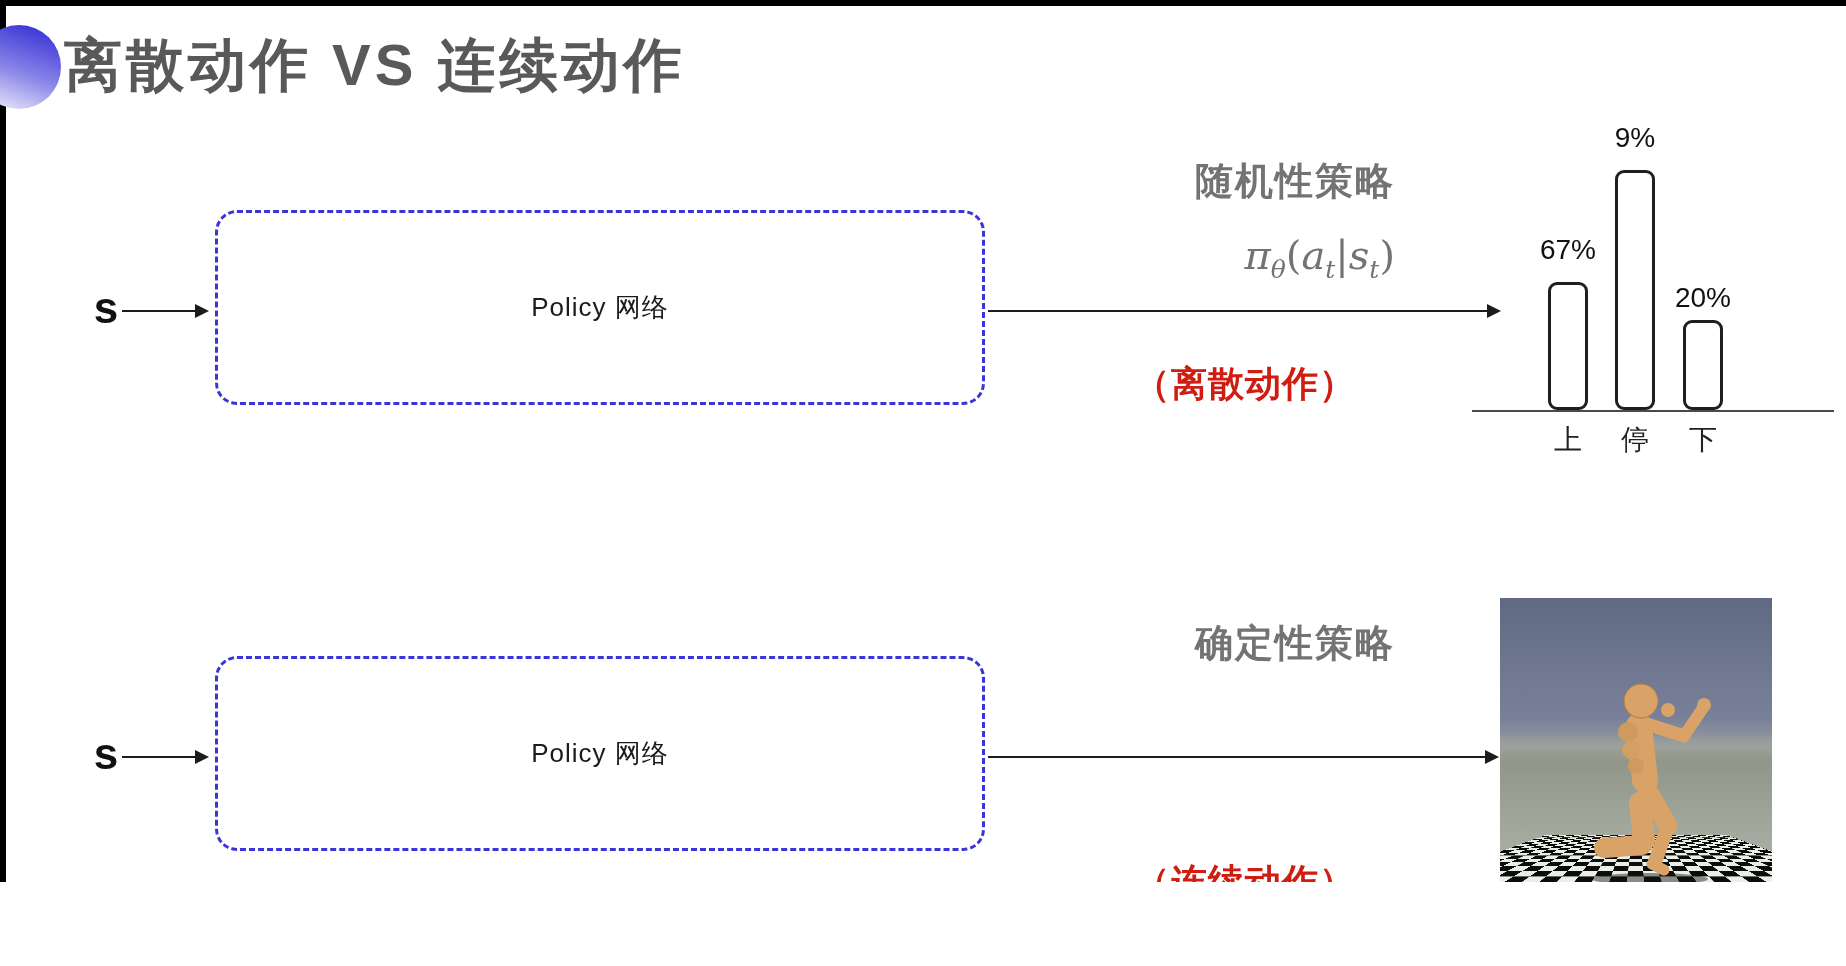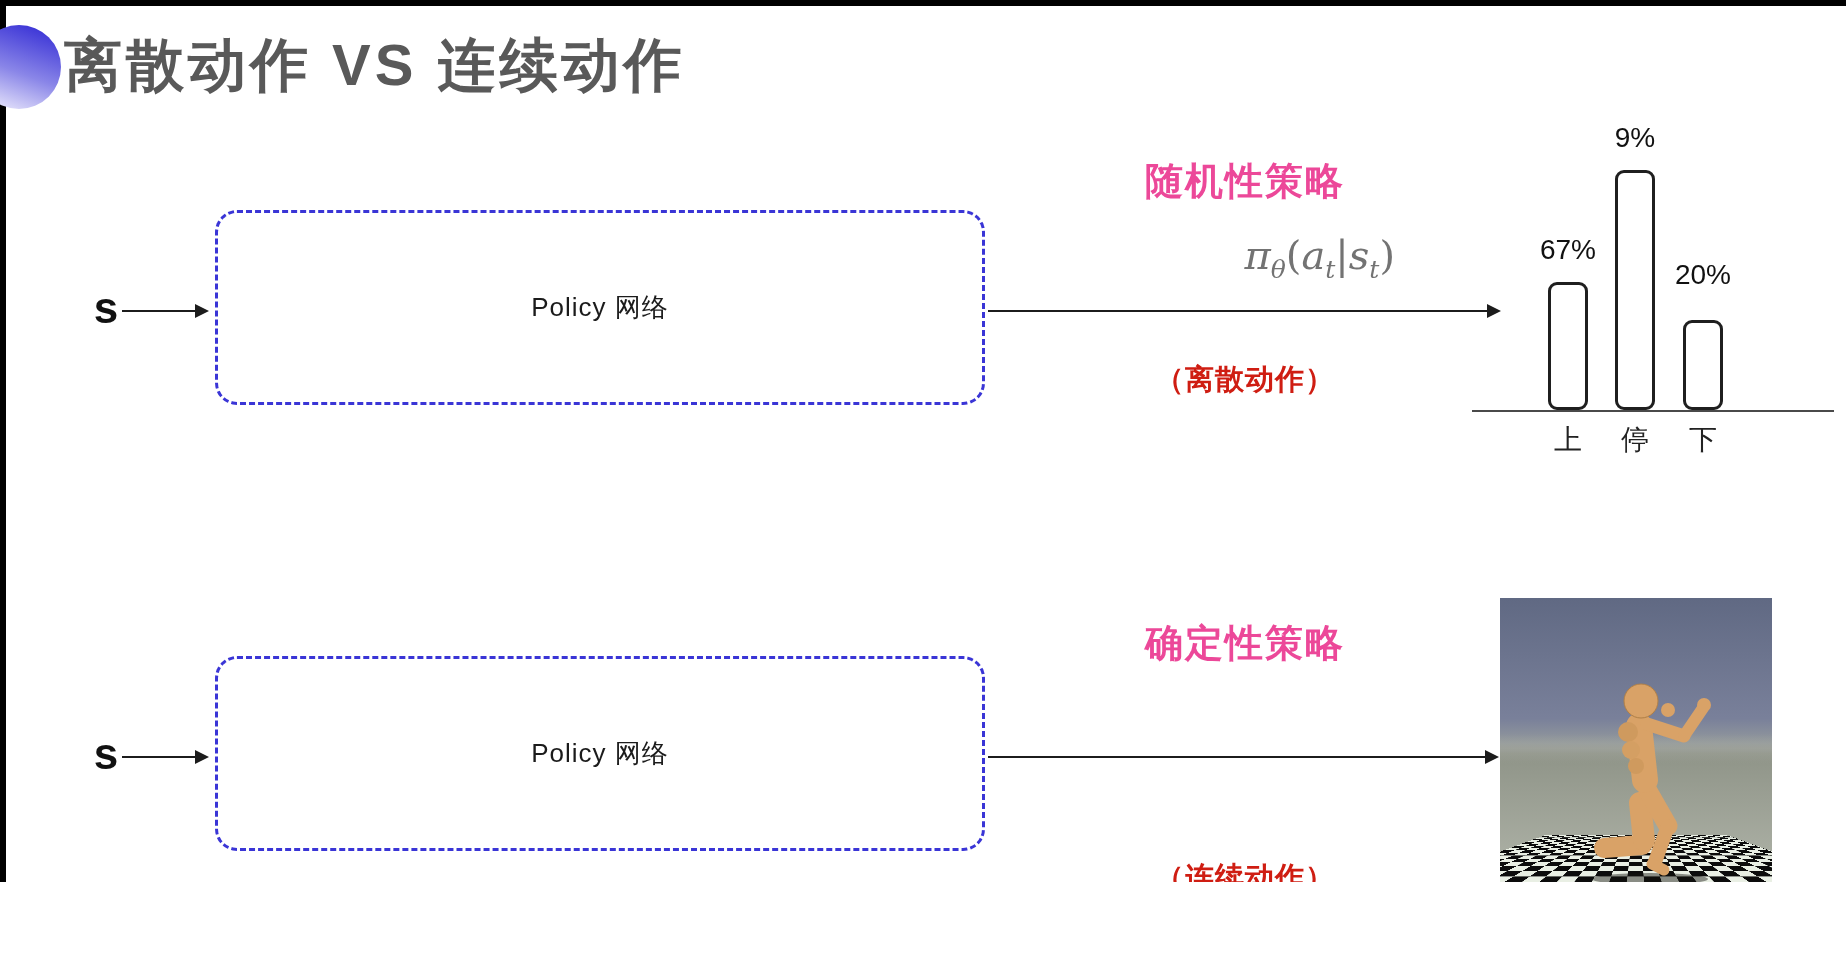--- a/index.html
+++ b/index.html
@@ -38,32 +38,32 @@
   .out1{left:988px;top:310px;width:500px;}
   .out2{left:988px;top:756px;width:498px;}
 
   
   .policy-box{position:absolute;left:215px;width:770px;height:195px;border:3px dashed var(--accent-blue);
     border-radius:22px;background:#fff;display:flex;align-items:center;justify-content:center;}
   .box1{top:210px;} .box2{top:656px;}
   .policy-box span{font-size:26px;color:#1b1b1b;letter-spacing:1px;}
 
   
-  .policy-title{position:absolute;left:1095px;width:300px;text-align:center;
-    font-size:38px;font-weight:600;color:#ec4899;letter-spacing:2px;}
+  .policy-title{position:absolute;left:1095px;width:300px;text-align:right;
+    font-size:38px;font-weight:600;color:#737373;letter-spacing:2px;}
   .pt1{top:156px;} .pt2{top:618px;}
 
   .formula{position:absolute;left:1095px;width:300px;text-align:right;
     font-family:"DejaVu Serif", serif;font-style:italic;font-size:40px;color:#737373;}
   .f1{top:232px;} .f2{top:680px;}
   .formula .sub{font-size:25px;position:relative;top:9px;font-style:italic;}
   .formula .upright{font-style:normal;}
 
   .action-note{position:absolute;left:1095px;width:300px;text-align:center;
-    font-size:29px;font-weight:600;color:var(--note-red);letter-spacing:1px;}
+    font-size:36px;font-weight:600;color:var(--note-red);letter-spacing:1px;}
   .an1{top:360px;} .an2{top:814px;margin-top:44px;}
 
   
   .chart{position:absolute;left:1470px;top:95px;width:376px;height:380px;}
   .chart-baseline{position:absolute;left:2px;top:315px;width:362px;height:2px;background:#4a4a4a;}
   .chart-bar{position:absolute;width:40px;background:#fff;border:3px solid var(--bar-outline);border-radius:9px;}
   .bar-pct{position:absolute;width:90px;text-align:center;font-size:28px;font-weight:500;color:#111;}
   .bar-cat{position:absolute;width:60px;text-align:center;font-size:28px;font-weight:500;color:#222;}
 
   
@@ -99,21 +99,21 @@
 
   <div class="chart">
       <div class="chart-baseline"></div>
       <div class="chart-bar" style="left: 78px; top: 187px; height: 128px;"></div>
       <div class="bar-pct" style="left: 53px; top: 139px;">67%</div>
       <div class="bar-cat" style="left: 68px; top: 326px;">上</div>
       <div class="chart-bar" style="left: 145px; top: 75px; height: 240px;"></div>
       <div class="bar-pct" style="left: 120px; top: 27px;">9%</div>
       <div class="bar-cat" style="left: 135px; top: 326px;">停</div>
       <div class="chart-bar" style="left: 213px; top: 225px; height: 90px;"></div>
-      <div class="bar-pct" style="left: 188px; top: 164px;">20%</div>
+      <div class="bar-pct" style="left: 188px; top: 187px;">20%</div>
       <div class="bar-cat" style="left: 203px; top: 326px;">下</div>
     </div>
 
   <div class="s-label s2">s</div>
   <div class="harrow in2"></div>
   <div class="policy-box box2">
     <span>Policy 网络</span>
   </div>
   <div class="harrow out2"></div>
   <div class="policy-title pt2">确定性策略</div>

